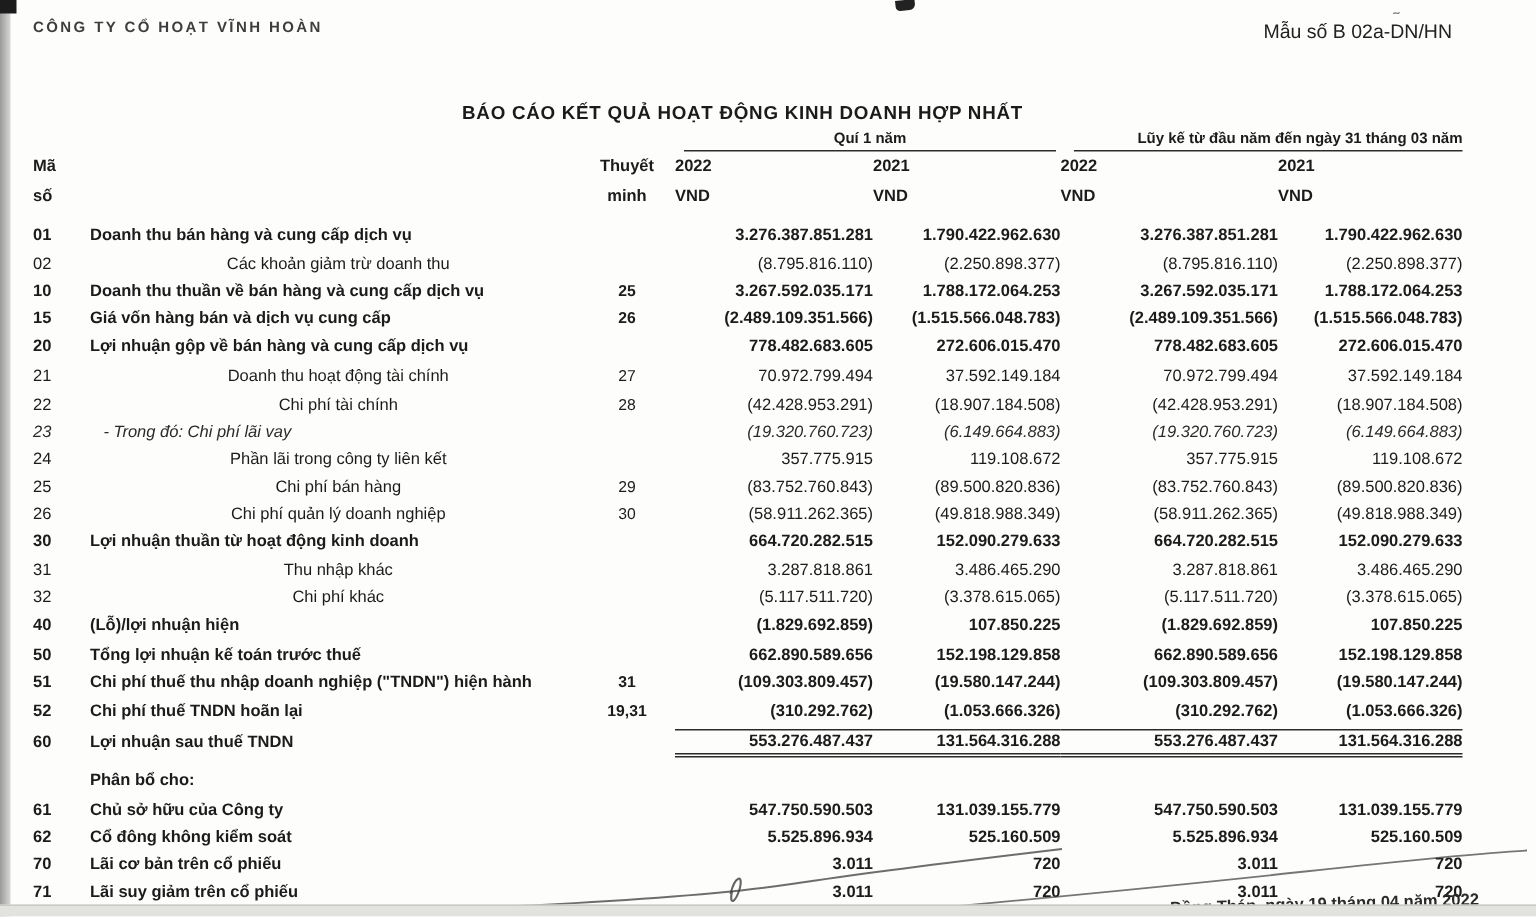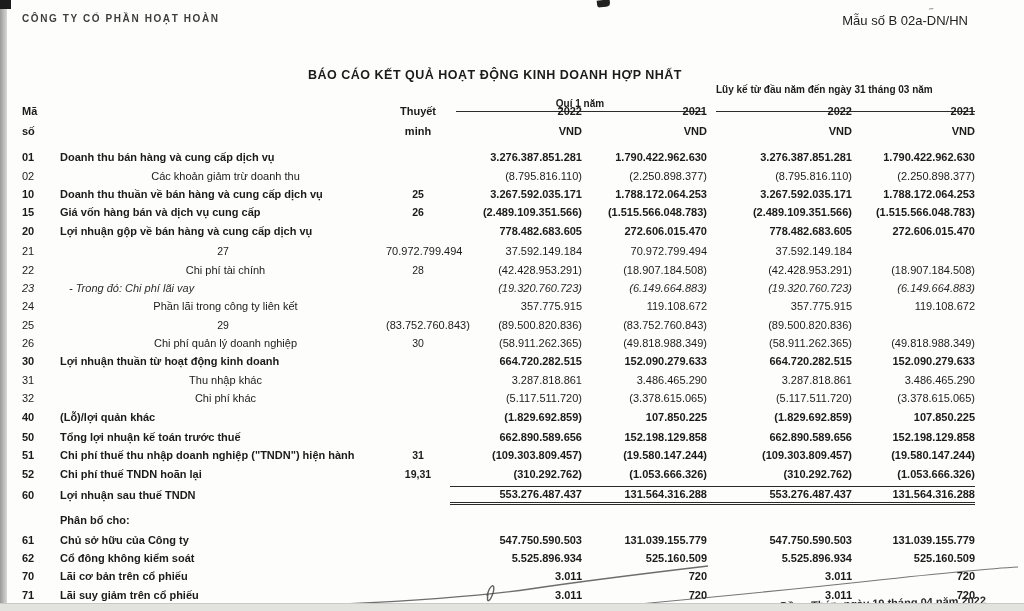--- a/index.html
+++ b/index.html
@@ -26,25 +26,25 @@
   .form-no{position:absolute;right:56px;top:13px;font-size:13px;color:#222;}
   .title{position:absolute;left:0;top:68px;width:990px;text-align:center;
     font-size:12.5px;font-weight:bold;letter-spacing:.5px;}
 
   
   .tbl{position:absolute;left:22px;top:84px;width:953px;}
   .ghdr{display:grid;grid-template-columns:428px 254px 271px;height:17px;
     font-size:10px;font-weight:bold;align-items:end;}
   .g1 .gline{display:block;margin-left:6px;text-align:center;
     border-bottom:1.4px solid #2c2c2c;padding-bottom:2px;}
-  .g2 .gline{display:block;margin-left:12px;text-align:left;
-    border-bottom:1.4px solid #2c2c2c;padding-bottom:16px;white-space:nowrap;}
+  .g2 .gline{display:block;margin-left:12px;text-align:right;
+    border-bottom:1.4px solid #2c2c2c;padding-bottom:2px;white-space:nowrap;}
   .hrow{display:grid;grid-template-columns:38px 326px 64px 132px 125px 145px 123px;
     height:20px;align-items:center;font-size:11px;font-weight:bold;}
-  .hrow .c:nth-child(n+4){text-align:right;}
+  .hrow .c:nth-child(n+4){text-align:left;}
   .hrow .note{text-align:center;font-weight:bold;}
 
   #rows{margin-top:7px;}
   .row{display:grid;grid-template-columns:38px 326px 64px 132px 125px 145px 123px;
     height:18.4px;align-items:center;font-size:11px;}
   .row .c{white-space:nowrap;}
   .row .note{text-align:center;font-size:10.5px;}
   .row .c:nth-child(n+4){text-align:right;}
   .row.bold{font-weight:bold;}
   .row.item .label{padding-left:5px;text-align:center;}
@@ -59,21 +59,21 @@
     color:#2b2b2b;transform:rotate(-1.6deg);white-space:nowrap;}
 </style>
 </head>
 <body>
 
 <div class="edge-left"></div>
 <div class="corner-mark"></div>
 <div class="top-blot"></div>
 <div class="tick-mark">~</div>
 
-<div class="company">CÔNG TY CỔ PHẦN HOẠT HOÀN</div>
+<div class="company">CÔNG TY CỔ HOẠT VĨNH HOÀN</div>
 <div class="form-no">Mẫu số B 02a-DN/HN</div>
 <div class="title">BÁO CÁO KẾT QUẢ HOẠT ĐỘNG KINH DOANH HỢP NHẤT</div>
 
 <div class="tbl">
   <div class="ghdr">
     <div class="gcell"></div>
     <div class="gcell g1">
       <span class="gline">Quí 1 năm</span>
     </div>
     <div class="gcell g2">
@@ -139,20 +139,21 @@
         <div class="c code">20</div>
         <div class="c label">Lợi nhuận gộp về bán hàng và cung cấp dịch vụ</div>
         <div class="c note"></div>
         <div class="c v1">778.482.683.605</div>
         <div class="c v2">272.606.015.470</div>
         <div class="c v3">778.482.683.605</div>
         <div class="c v4">272.606.015.470</div>
       </div>
       <div class="row item" style="margin-top: 2px;">
         <div class="c code">21</div>
+        <div class="c label">Doanh thu hoạt động tài chính</div>
         <div class="c note">27</div>
         <div class="c v1">70.972.799.494</div>
         <div class="c v2">37.592.149.184</div>
         <div class="c v3">70.972.799.494</div>
         <div class="c v4">37.592.149.184</div>
       </div>
       <div class="row item">
         <div class="c code">22</div>
         <div class="c label">Chi phí tài chính</div>
         <div class="c note">28</div>
@@ -174,20 +175,21 @@
         <div class="c code">24</div>
         <div class="c label">Phần lãi trong công ty liên kết</div>
         <div class="c note"></div>
         <div class="c v1">357.775.915</div>
         <div class="c v2">119.108.672</div>
         <div class="c v3">357.775.915</div>
         <div class="c v4">119.108.672</div>
       </div>
       <div class="row item">
         <div class="c code">25</div>
+        <div class="c label">Chi phí bán hàng</div>
         <div class="c note">29</div>
         <div class="c v1">(83.752.760.843)</div>
         <div class="c v2">(89.500.820.836)</div>
         <div class="c v3">(83.752.760.843)</div>
         <div class="c v4">(89.500.820.836)</div>
       </div>
       <div class="row item">
         <div class="c code">26</div>
         <div class="c label">Chi phí quản lý doanh nghiệp</div>
         <div class="c note">30</div>
@@ -218,21 +220,21 @@
         <div class="c code">32</div>
         <div class="c label">Chi phí khác</div>
         <div class="c note"></div>
         <div class="c v1">(5.117.511.720)</div>
         <div class="c v2">(3.378.615.065)</div>
         <div class="c v3">(5.117.511.720)</div>
         <div class="c v4">(3.378.615.065)</div>
       </div>
       <div class="row bold">
         <div class="c code">40</div>
-        <div class="c label">(Lỗ)/lợi quản khác</div>
+        <div class="c label">(Lỗ)/lợi nhuận hiện</div>
         <div class="c note"></div>
         <div class="c v1">(1.829.692.859)</div>
         <div class="c v2">107.850.225</div>
         <div class="c v3">(1.829.692.859)</div>
         <div class="c v4">107.850.225</div>
       </div>
       <div class="row bold" style="margin-top: 2px;">
         <div class="c code">50</div>
         <div class="c label">Tổng lợi nhuận kế toán trước thuế</div>
         <div class="c note"></div>

